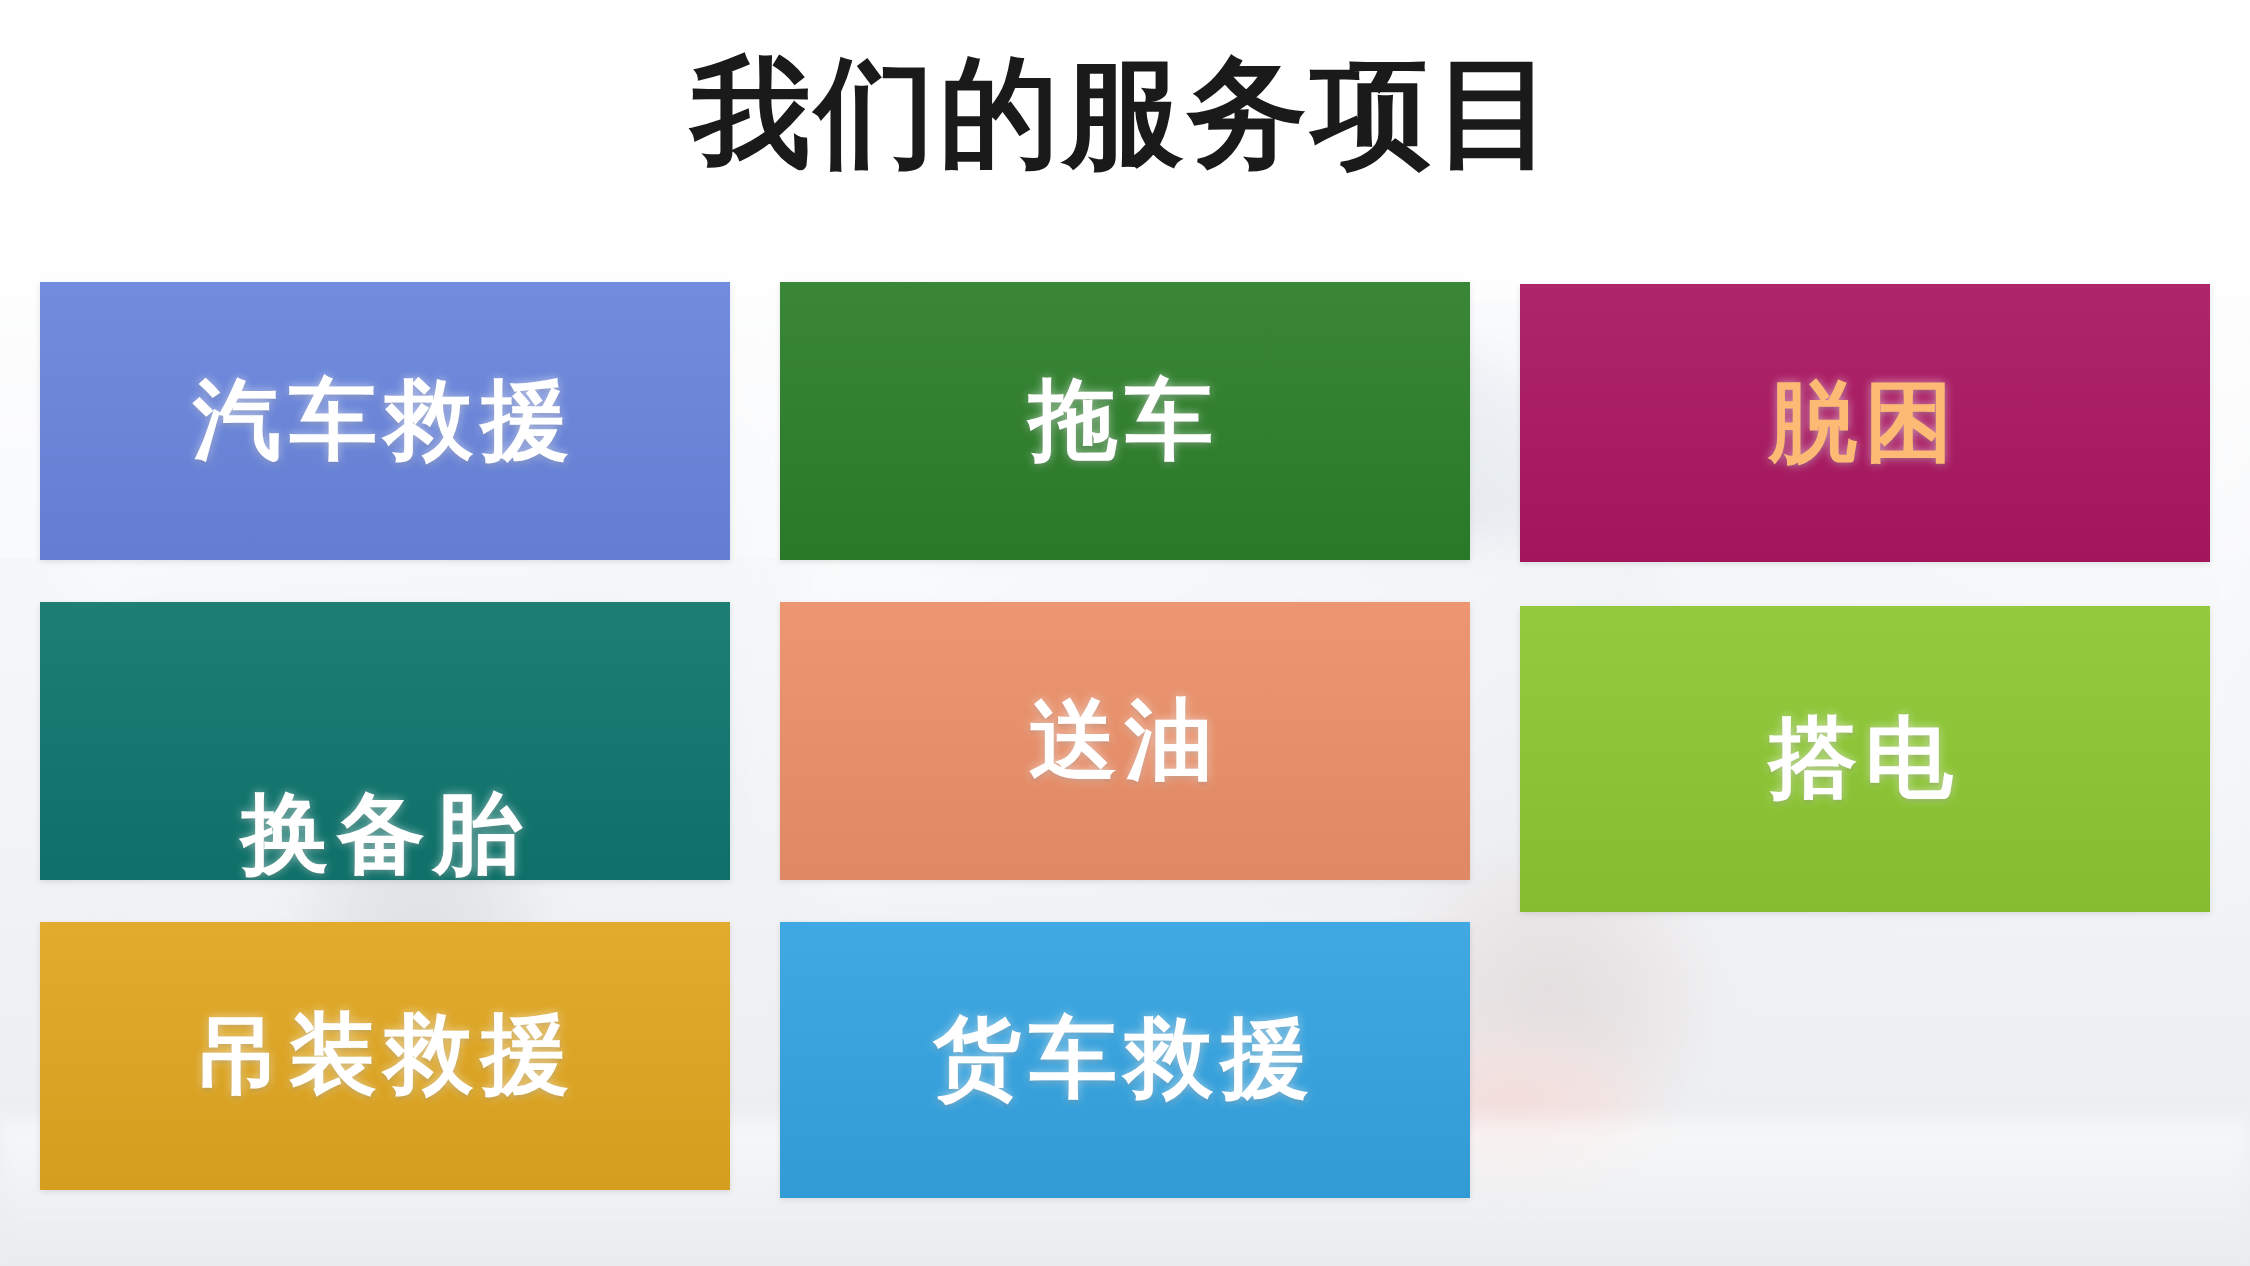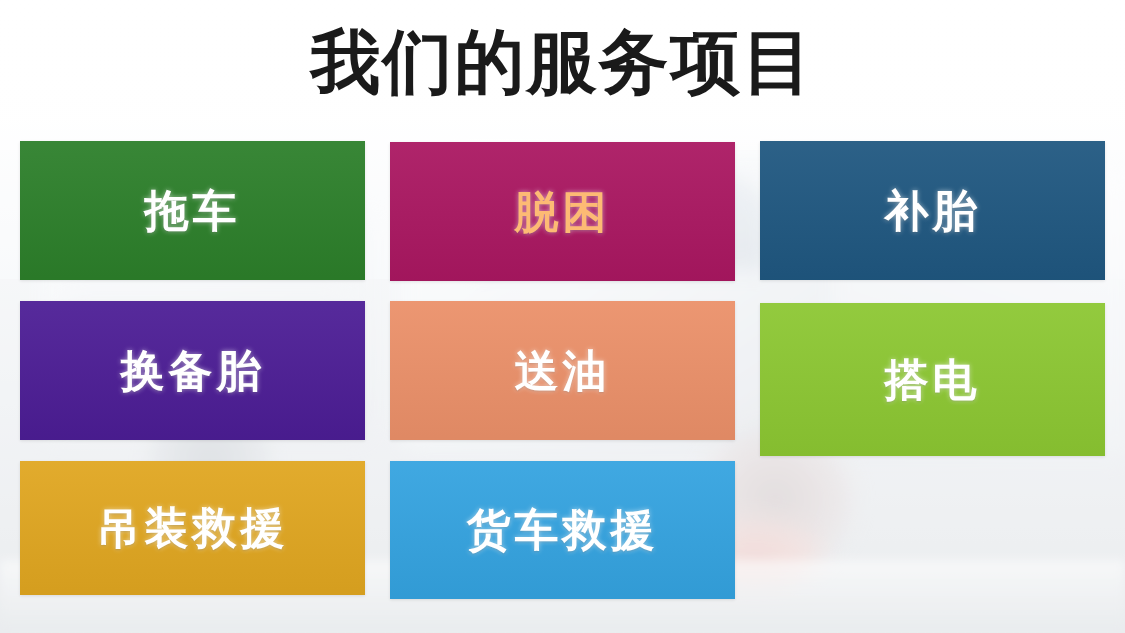--- a/index.html
+++ b/index.html
@@ -102,21 +102,21 @@
     position: absolute; left: 0; top: 0; width: 100%; height: 150px;
     background: linear-gradient(180deg, rgba(255,255,255,.97) 0%, rgba(255,255,255,.92) 55%, rgba(255,255,255,.55) 100%);
   }
 
   
   #title {
     position: absolute;
     left: 0; top: 22px;
     width: 100%;
     text-align: center;
-    font-size: 70px;
+    font-size: 60px;
     line-height: 1.15;
     font-weight: bold;
     letter-spacing: 2px;
     color: #1a1a1a;
     z-index: 5;
     white-space: nowrap;
   }
 
   
   #grid {
@@ -187,34 +187,34 @@
     <div class="veh red"></div>
     <div class="roadsheen"></div>
     <div class="veil"></div>
     <div class="topwash"></div>
   </div>
 
   <div id="title">我们的服务项目</div>
 
   <div id="grid">
 
+    <div class="tile c1r1" style="background: rgb(105, 133, 220);">
+      <span class="label" style="color: rgb(255, 255, 255);">汽车救援</span>
+    </div>
 
     <div class="tile c2r1" style="background: rgb(44, 127, 42);">
       <span class="label" style="color: #ffffff;">拖车</span>
     </div>
 
     <div class="tile c3r1" style="background: rgb(170, 23, 97);">
       <span class="label" style="color: #fdba74;">脱困</span>
     </div>
 
-    <div class="tile c1r2" style="background: rgb(31, 87, 128);">
-      <span class="label" style="color: rgb(255, 255, 255);">补胎</span>
-    </div>
-
-    <div class="tile c2r2" style="background: #4c1d95;">
+
+    <div class="tile c2r2" style="background: #0f766e; align-items: flex-end;">
       <span class="label" style="color: rgb(255, 255, 255);">换备胎</span>
     </div>
 
     <div class="tile c3r2" style="background: rgb(235, 144, 105);">
       <span class="label" style="color: rgb(255, 255, 255);">送油</span>
     </div>
 
     <div class="tile c1r3" style="background: rgb(140, 199, 50);">
       <span class="label" style="color: rgb(255, 255, 255);">搭电</span>
     </div>

